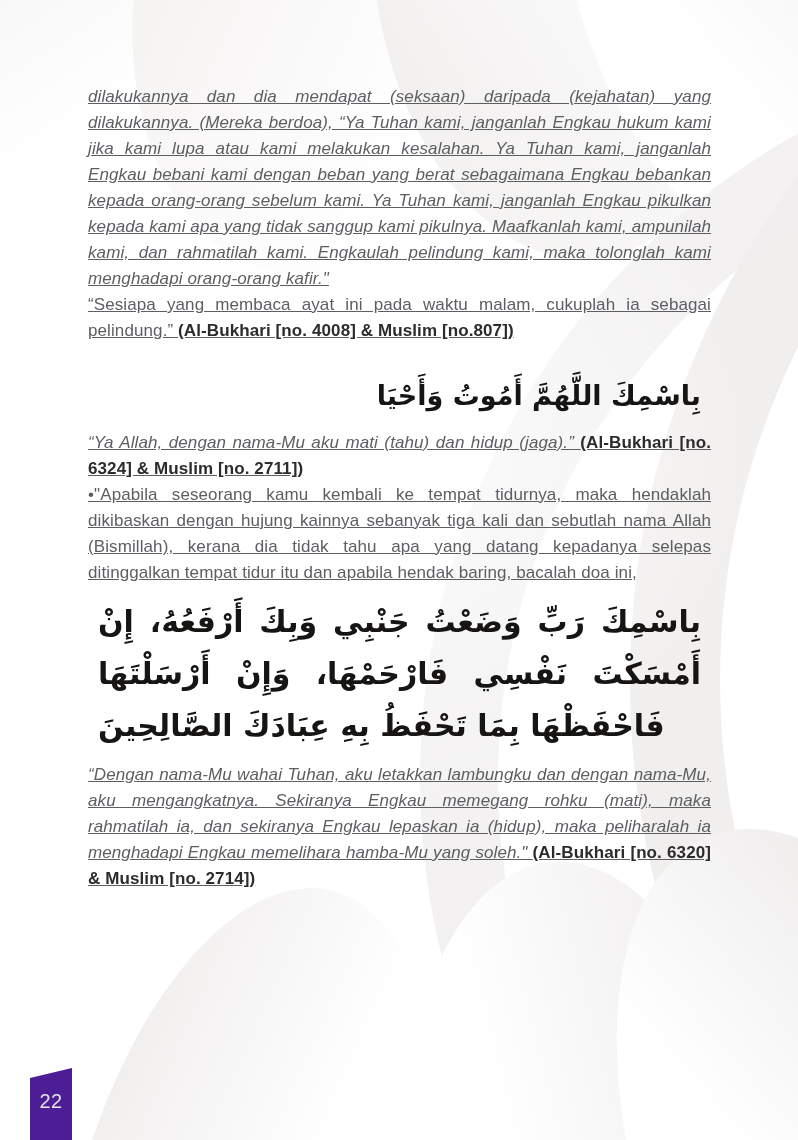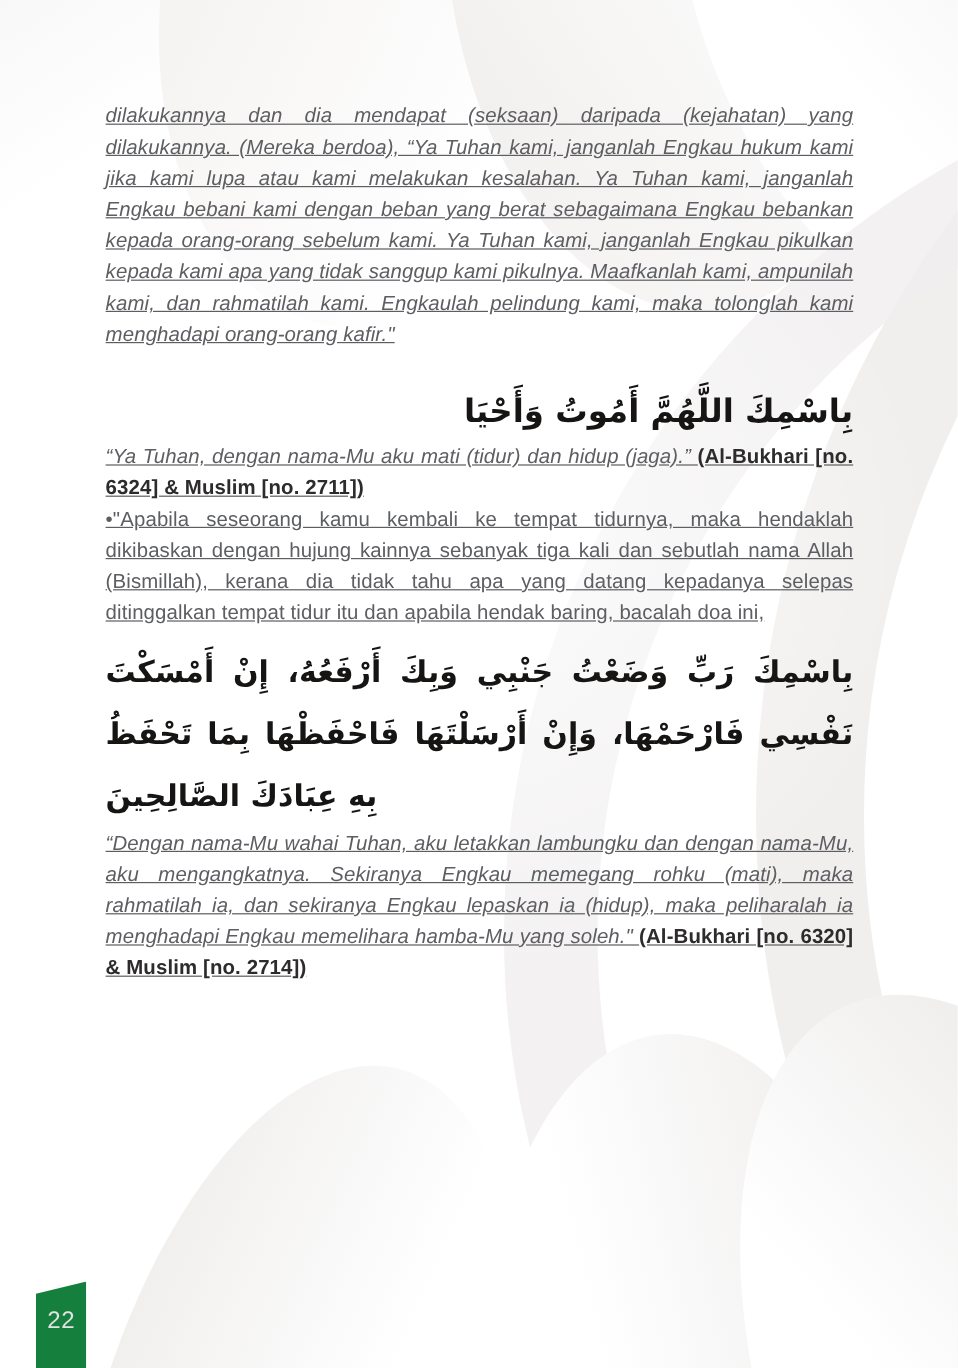--- a/index.html
+++ b/index.html
@@ -38,35 +38,35 @@
 
   
   .content { position: absolute; left: 88px; top: 84px; width: 623px; z-index: 5; }
   p.para {
     margin: 0; font-size: 17px; line-height: 26px;
     text-align: justify; color: #5d5e62; letter-spacing: .1px; text-decoration: underline;
   }
   p.italic { font-style: italic; }
   .cite { font-style: normal; font-weight: bold; color: #2d2b2c; }
   .arabic {
-    direction: rtl; color: #161514; margin: 0;
+    direction: rtl; color: #161514; margin: 10px;
     font-family: "DejaVu Sans", sans-serif; font-weight: 600;
   }
   .arabic-1 { font-size: 27px; line-height: 48px; text-align: right; margin-top: 28px; }
-  .arabic-2 { font-size: 25px; line-height: 52px; text-align: justify; text-align-last: left;
+  .arabic-2 { font-size: 30px; line-height: 52px; text-align: justify; text-align-last: left;
               margin-top: 10px; }
   .mt-p2 { margin-top: 17px; }
   .mt-p3 { margin-top: 20px; }
   .mt-p4 { margin-top: 25px; }
   .mt-p5 { margin-top: 26px; }
 
   
   .page-tab {
     position: absolute; left: 30px; top: 1068px; width: 42px; height: 72px;
-    background: #15803d; z-index: 6;
+    background: #4c1d95; z-index: 6;
     clip-path: polygon(0 14%, 100% 0, 100% 100%, 0 100%);
     display: flex; justify-content: center; align-items: flex-start;
     padding-top: 0; box-sizing: border-box;
   }
   .page-tab span {
     margin-top: 22px; font-size: 20px; color: #e3e3e4; letter-spacing: .5px;
   }
 </style>
 </head>
 <body>
@@ -81,24 +81,25 @@
   <div class="decor arc2"></div>
   <div class="decor petal b1"></div>
   <div class="decor petal b2"></div>
   <div class="decor petal b3"></div>
   <div class="decor haze"></div>
 
   <div class="content">
 
     <p class="para italic">dilakukannya dan dia mendapat (seksaan) daripada (kejahatan) yang dilakukannya. (Mereka berdoa),  “Ya Tuhan kami, janganlah Engkau hukum kami jika kami lupa atau kami melakukan kesalahan. Ya Tuhan kami, janganlah Engkau bebani kami dengan beban yang berat sebagaimana Engkau bebankan kepada orang-orang sebelum kami. Ya Tuhan kami, janganlah Engkau pikulkan kepada kami apa yang tidak sanggup kami pikulnya. Maafkanlah kami, ampunilah kami, dan rahmatilah kami. Engkaulah pelindung kami, maka tolonglah kami menghadapi orang-orang kafir."</p>
 
+    <p class="para mt-p2"><span>“Sesiapa yang membaca ayat ini pada waktu malam, cukuplah ia sebagai pelindung.” </span><span class="cite">(Al-Bukhari [no. 4008] &amp; Muslim [no.807])</span></p>
 
     <p class="arabic arabic-1">بِاسْمِكَ اللَّهُمَّ أَمُوتُ وَأَحْيَا</p>
 
-    <p class="para italic mt-p3"><span>“Ya Tuhan, dengan nama-Mu aku mati (tidur) dan hidup (jaga).” </span><span class="cite">(Al-Bukhari [no. 6324] &amp; Muslim [no. 2711])</span></p>
+    <p class="para italic mt-p3"><span>“Ya Allah, dengan nama-Mu aku mati (tahu) dan hidup (jaga).” </span><span class="cite">(Al-Bukhari [no. 6324] &amp; Muslim [no. 2711])</span></p>
 
     <p class="para mt-p4">•"Apabila seseorang kamu kembali ke tempat tidurnya, maka hendaklah dikibaskan dengan hujung kainnya sebanyak tiga kali dan sebutlah nama Allah (Bismillah), kerana dia tidak tahu apa yang datang kepadanya selepas ditinggalkan tempat tidur itu dan apabila hendak baring, bacalah doa ini,</p>
 
     <p class="arabic arabic-2">بِاسْمِكَ رَبِّ وَضَعْتُ جَنْبِي وَبِكَ أَرْفَعُهُ، إِنْ أَمْسَكْتَ نَفْسِي فَارْحَمْهَا، وَإِنْ أَرْسَلْتَهَا فَاحْفَظْهَا بِمَا تَحْفَظُ بِهِ عِبَادَكَ الصَّالِحِينَ</p>
 
     <p class="para italic mt-p5"><span>“Dengan nama-Mu wahai Tuhan, aku letakkan lambungku dan dengan nama-Mu, aku mengangkatnya. Sekiranya Engkau memegang rohku (mati), maka rahmatilah ia, dan sekiranya Engkau lepaskan ia (hidup), maka peliharalah ia menghadapi Engkau memelihara hamba-Mu yang soleh." </span><span class="cite">(Al-Bukhari [no. 6320] &amp; Muslim [no. 2714])</span></p>
 
   </div>
 
   <div class="page-tab">

